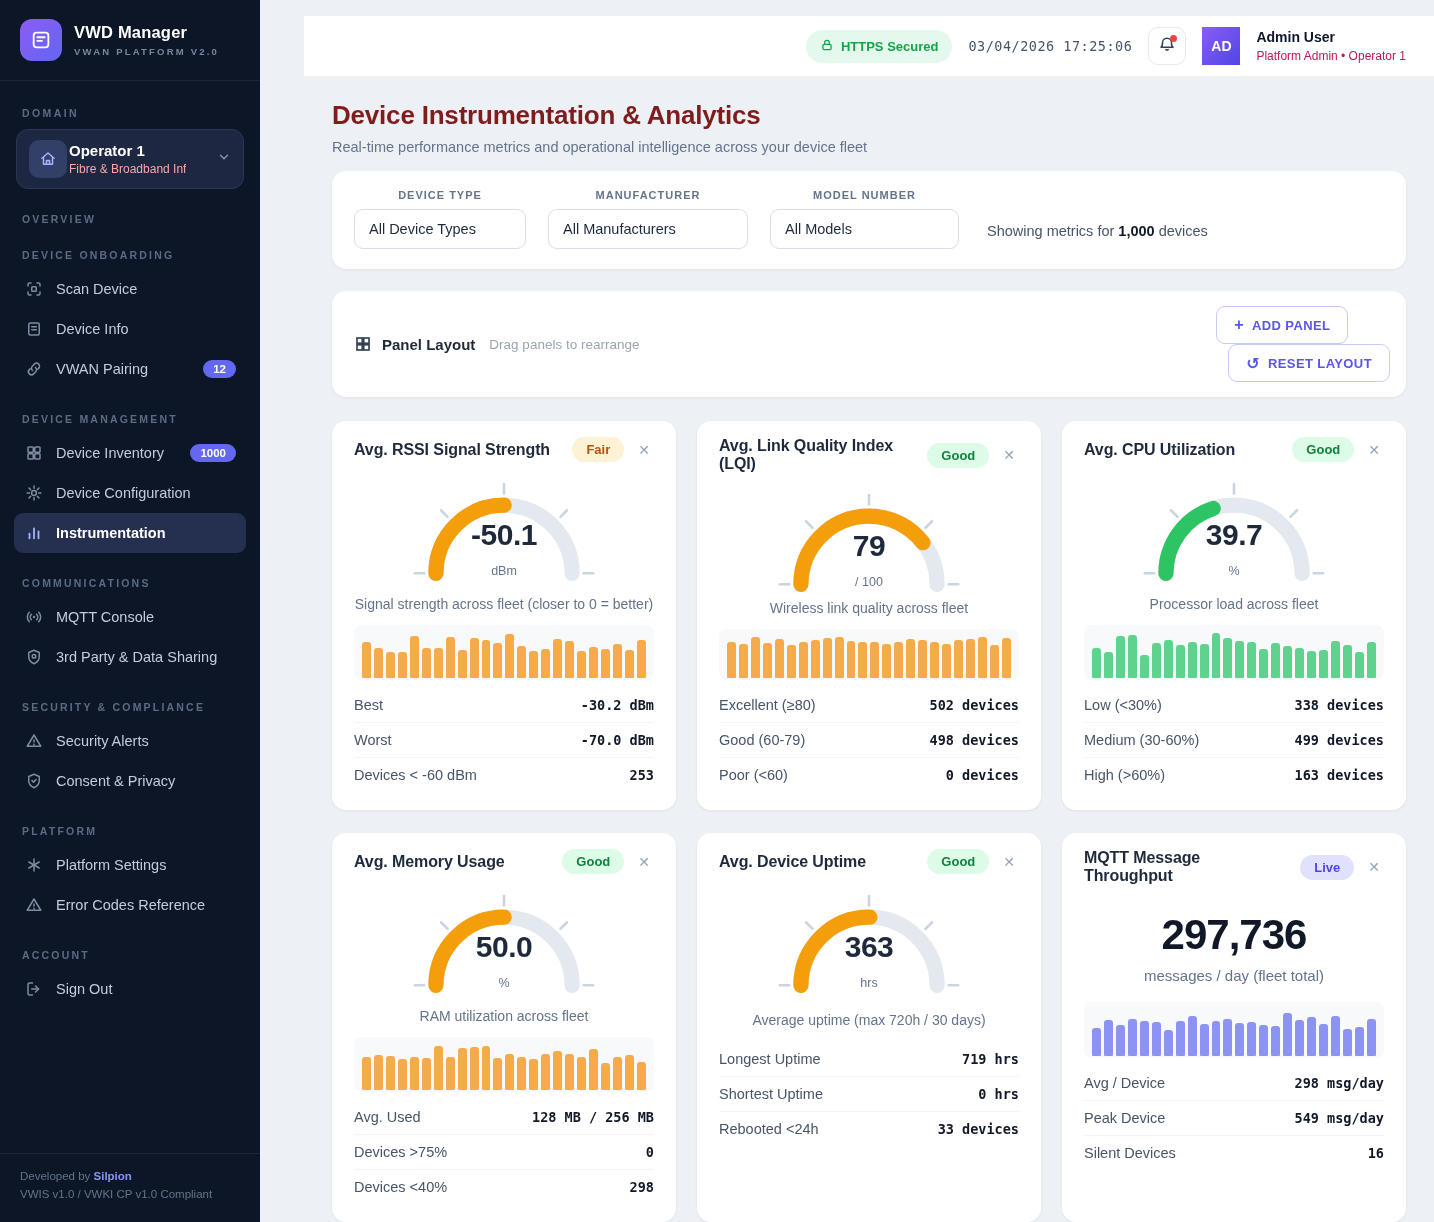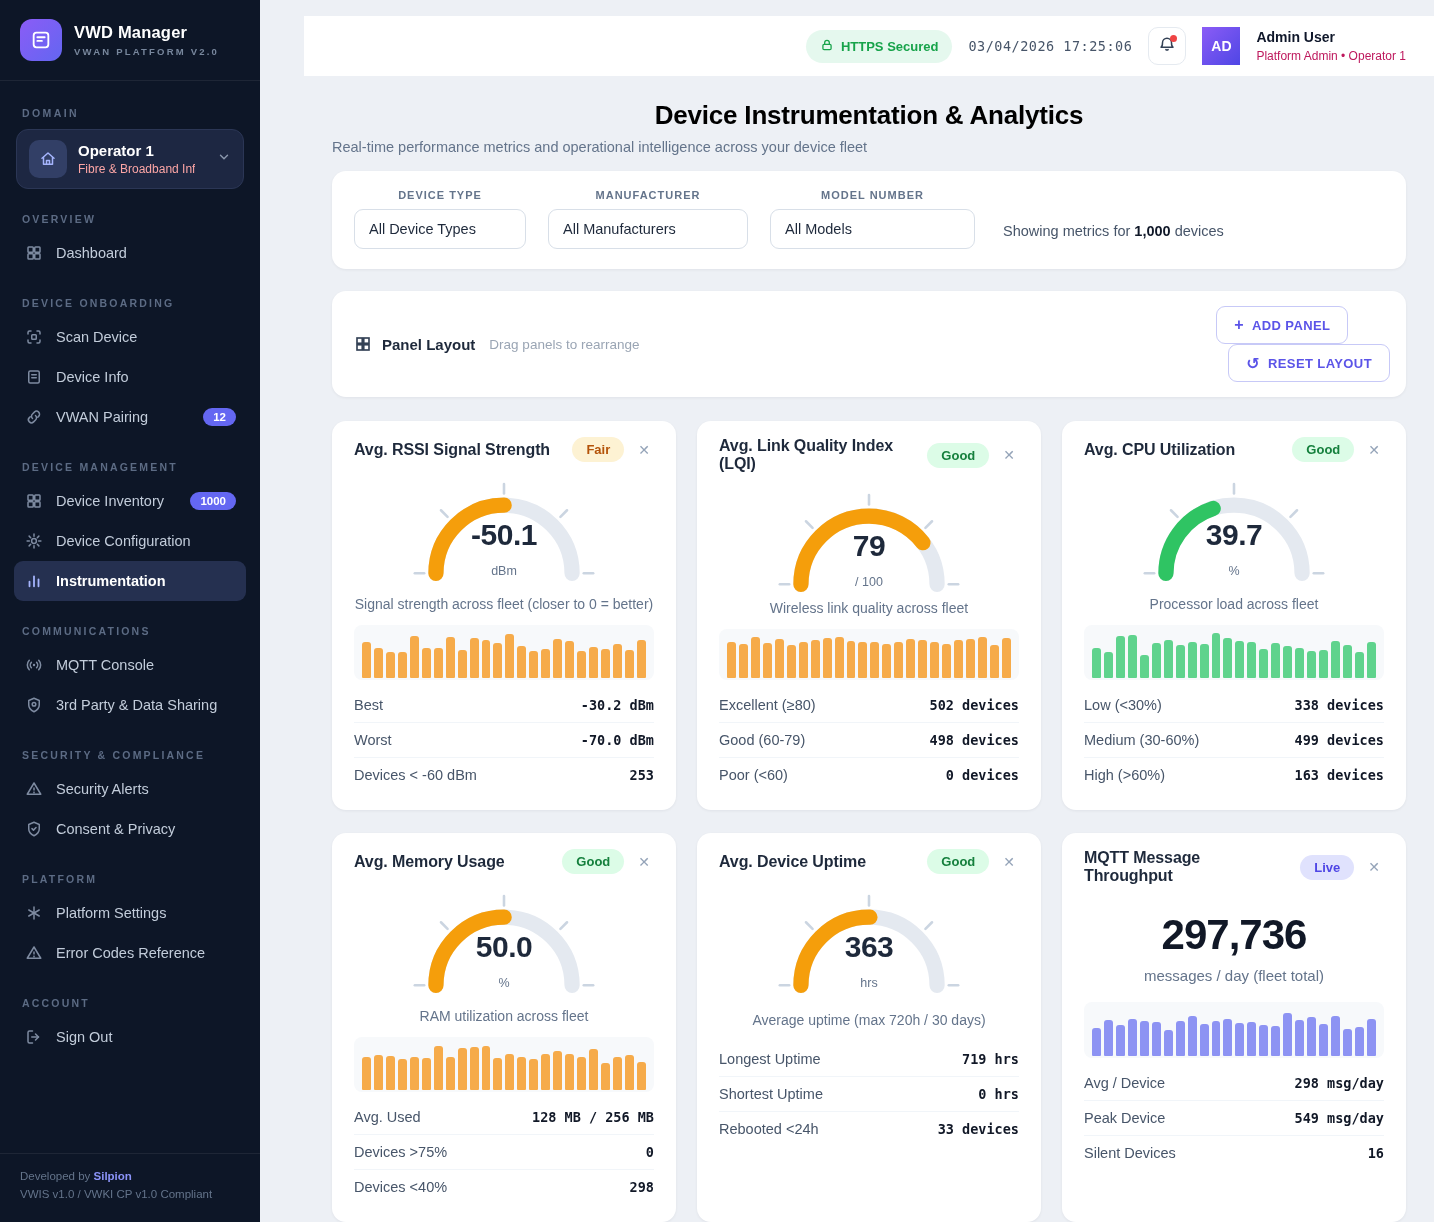--- a/index.html
+++ b/index.html
@@ -7,21 +7,21 @@
   body { font-family:"Liberation Sans","DejaVu Sans",sans-serif; background:#edf0f5; color:#0f172a; position:relative; }
   .mono { font-family:"DejaVu Sans Mono","Liberation Mono",monospace; }
 
   
   .sidebar { position:absolute; left:0; top:0; width:260px; height:1222px; background:#0d1627; display:flex; flex-direction:column; }
   .sb-header { display:flex; align-items:center; gap:12px; padding:19px 20px; border-bottom:1px solid rgba(255,255,255,.07); }
   .logo-box { width:42px; height:42px; border-radius:12px; background:linear-gradient(135deg,#8b5cf6,#6366f1); display:flex; align-items:center; justify-content:center; color:#fff; flex:none; }
   .sb-title { font-size:16.5px; font-weight:700; color:#fff; letter-spacing:.2px; }
   .sb-sub { font-size:9.5px; font-weight:700; letter-spacing:2.2px; color:#78879d; margin-top:4px; }
   .sb-domain-label { font-size:10.5px; font-weight:700; letter-spacing:2.4px; color:#5c6b84; margin:26px 0 10px 22px; }
-  .domain-card { margin:0 16px; background:#1d2742; border:1px solid #2b3655; border-radius:12px; padding:10px 12px; display:flex; align-items:center; gap:11px; cursor:pointer; }
+  .domain-card { margin:0 16px; background:#1d2742; border:1px solid #2b3655; border-radius:12px; padding:10px 12px; display:flex; align-items:center; gap:2px; cursor:pointer; }
   .domain-icon { width:38px; height:38px; border-radius:10px; background:#323f66; color:#a5b4fc; display:flex; align-items:center; justify-content:center; flex:none; }
   .domain-name { font-size:15px; font-weight:700; color:#fff; }
   .domain-desc { font-size:12px; color:#fca5a5; margin-top:3px; white-space:nowrap; overflow:hidden; max-width:130px; }
   .domain-chevron { margin-left:auto; color:#8b97ad; }
   .nav { padding:0 14px; }
   .nav-label { font-size:10.5px; font-weight:700; letter-spacing:2.2px; color:#5c6b84; margin:24px 0 8px 8px; }
   .nav-item { height:40px; display:flex; align-items:center; gap:13px; padding:0 10px; border-radius:9px; color:#c2ccda; font-size:14.5px; cursor:pointer; }
   .nav-item .nicon { color:#7e8ba1; display:flex; width:19px; justify-content:center; flex:none; }
   .nav-item.active { background:#253050; color:#fff; font-weight:700; }
   .nav-item.active .nicon { color:#a5b4fc; }
@@ -35,21 +35,21 @@
   .https-pill { display:flex; align-items:center; gap:7px; background:#e5f8ee; color:#17a34a; font-size:13px; font-weight:700; padding:8px 14px; border-radius:999px; }
   .datetime { font-size:13.5px; color:#475569; letter-spacing:.5px; }
   .bell-btn { width:38px; height:38px; border:1px solid #e5eaf0; border-radius:10px; background:#fff; position:relative; display:flex; align-items:center; justify-content:center; color:#334155; cursor:pointer; }
   .bell-dot { position:absolute; top:7px; right:8px; width:7px; height:7px; border-radius:50%; background:#ef4444; }
   .avatar { width:38px; height:38px; border-radius:0; background:linear-gradient(135deg,#8b5cf6,#4f46e5); color:#fff; font-size:14px; font-weight:700; display:flex; align-items:center; justify-content:center; }
   .user-name { font-size:14px; font-weight:700; color:#0f172a; }
   .user-role { font-size:12px; color:#be185d; margin-top:4px; }
 
   
   .content { padding:24px 28px 0; }
-  .page-title { font-size:26px; font-weight:700; color:#000000; letter-spacing:-.2px;text-align:center; }
+  .page-title { font-size:26px; font-weight:700; color:#7f1d1d; letter-spacing:-.2px; }
   .page-sub { font-size:14.5px; color:#64748b; margin-top:8px; }
   .card { background:#fff; border-radius:14px; box-shadow:0 1px 3px rgba(15,23,42,.06); }
 
   .filter-card { margin-top:16px; padding:18px 22px 20px; display:flex; align-items:flex-end; gap:22px; }
   .f-label { font-size:11px; font-weight:700; letter-spacing:1px; color:#64748b; margin-bottom:8px;text-align:center; }
   .f-select { height:40px; border:1px solid #d8dfe8; border-radius:9px; background:#fff; font-size:14.5px; color:#1e293b; display:flex; align-items:center; padding:0 14px; cursor:pointer; }
   .f-summary { font-size:14.5px; color:#475569; margin-left:6px; padding-bottom:10px; }
   .f-summary b { color:#101828; }
 
   .layout-bar { margin-top:22px; padding:15px 16px 15px 22px; display:flex; align-items:center; gap:10px; }
@@ -118,31 +118,20 @@
     </div>
     <span class="domain-chevron">
       <svg width="14" height="14" viewBox="0 0 24 24" fill="none" stroke="currentColor" stroke-width="2.4" stroke-linecap="round">
           <path d="M6 9l6 6 6-6"></path>
         </svg>
     </span>
   </div>
 
   <nav class="nav">
     <div class="nav-label">OVERVIEW</div>
-    <div class="nav-item">
-      <span class="nicon">
-          <svg width="18" height="18" viewBox="0 0 24 24" fill="none" stroke="currentColor" stroke-width="2">
-            <rect x="4" y="4" width="7" height="7" rx="1"></rect>
-            <rect x="13" y="4" width="7" height="7" rx="1"></rect>
-            <rect x="4" y="13" width="7" height="7" rx="1"></rect>
-            <rect x="13" y="13" width="7" height="7" rx="1"></rect>
-          </svg>
-        </span>
-      <span>Dashboard</span>
-    </div>
 
     <div class="nav-label">DEVICE ONBOARDING</div>
     <div class="nav-item">
       <span class="nicon">
           <svg width="18" height="18" viewBox="0 0 24 24" fill="none" stroke="currentColor" stroke-width="2" stroke-linecap="round">
             <path d="M4 8V6a2 2 0 0 1 2-2h2"></path>
             <path d="M16 4h2a2 2 0 0 1 2 2v2"></path>
             <path d="M20 16v2a2 2 0 0 1-2 2h-2"></path>
             <path d="M8 20H6a2 2 0 0 1-2-2v-2"></path>
             <rect x="9" y="9" width="6" height="6" rx="1"></rect>
@@ -319,21 +308,21 @@
       <div>
         <div class="f-label">DEVICE TYPE</div>
         <div class="f-select" style="width:172px">All Device Types</div>
       </div>
       <div>
         <div class="f-label">MANUFACTURER</div>
         <div class="f-select" style="width:200px">All Manufacturers</div>
       </div>
       <div>
         <div class="f-label">MODEL NUMBER</div>
-        <div class="f-select" style="width:205px">All Models</div>
+        <div class="f-select" style="width:189px">All Models</div>
       </div>
       <div class="f-summary">
         <span>Showing metrics for</span> <b>1,000</b> <span>devices</span>
       </div>
     </div>
 
     <div class="card layout-bar">
       <span style="color:#334155;display:flex">
           <svg width="18" height="18" viewBox="0 0 24 24" fill="none" stroke="currentColor" stroke-width="2.2">
             <rect x="4" y="4" width="7" height="7"></rect>

